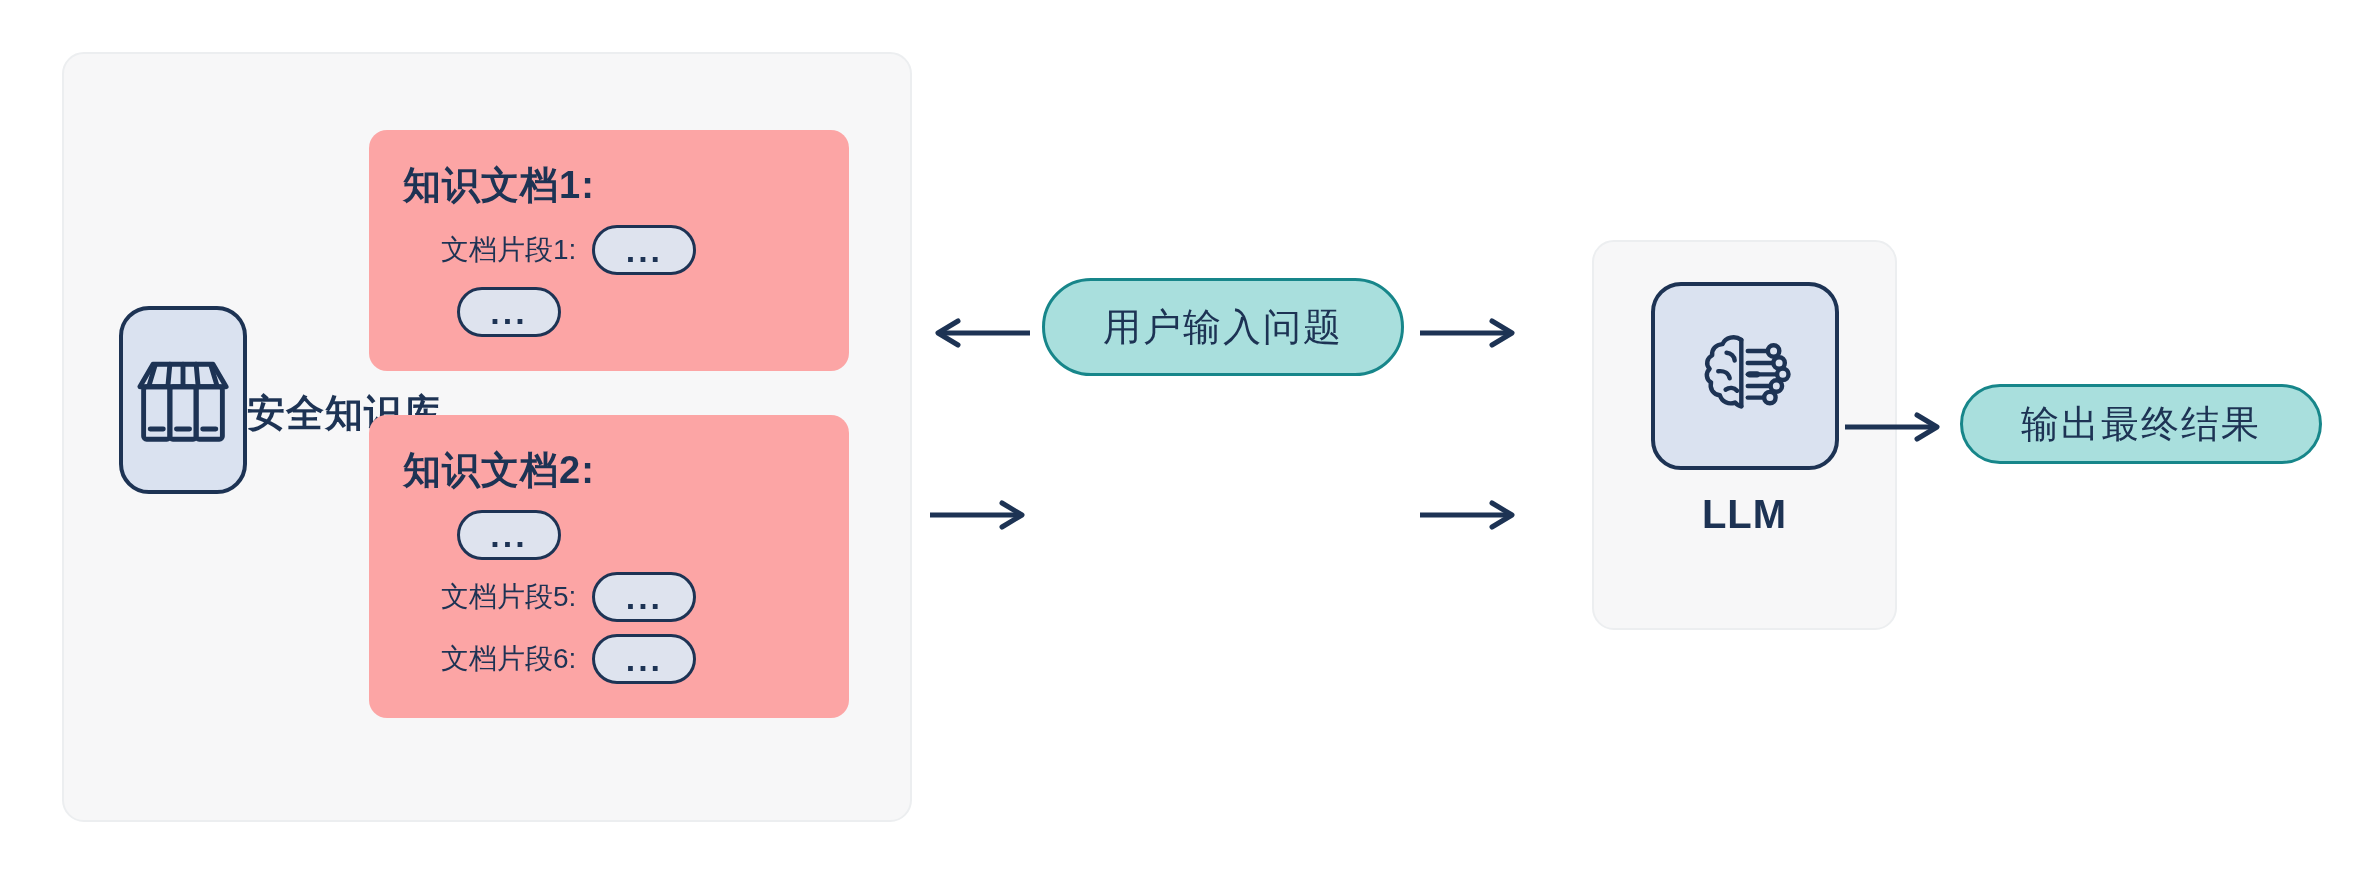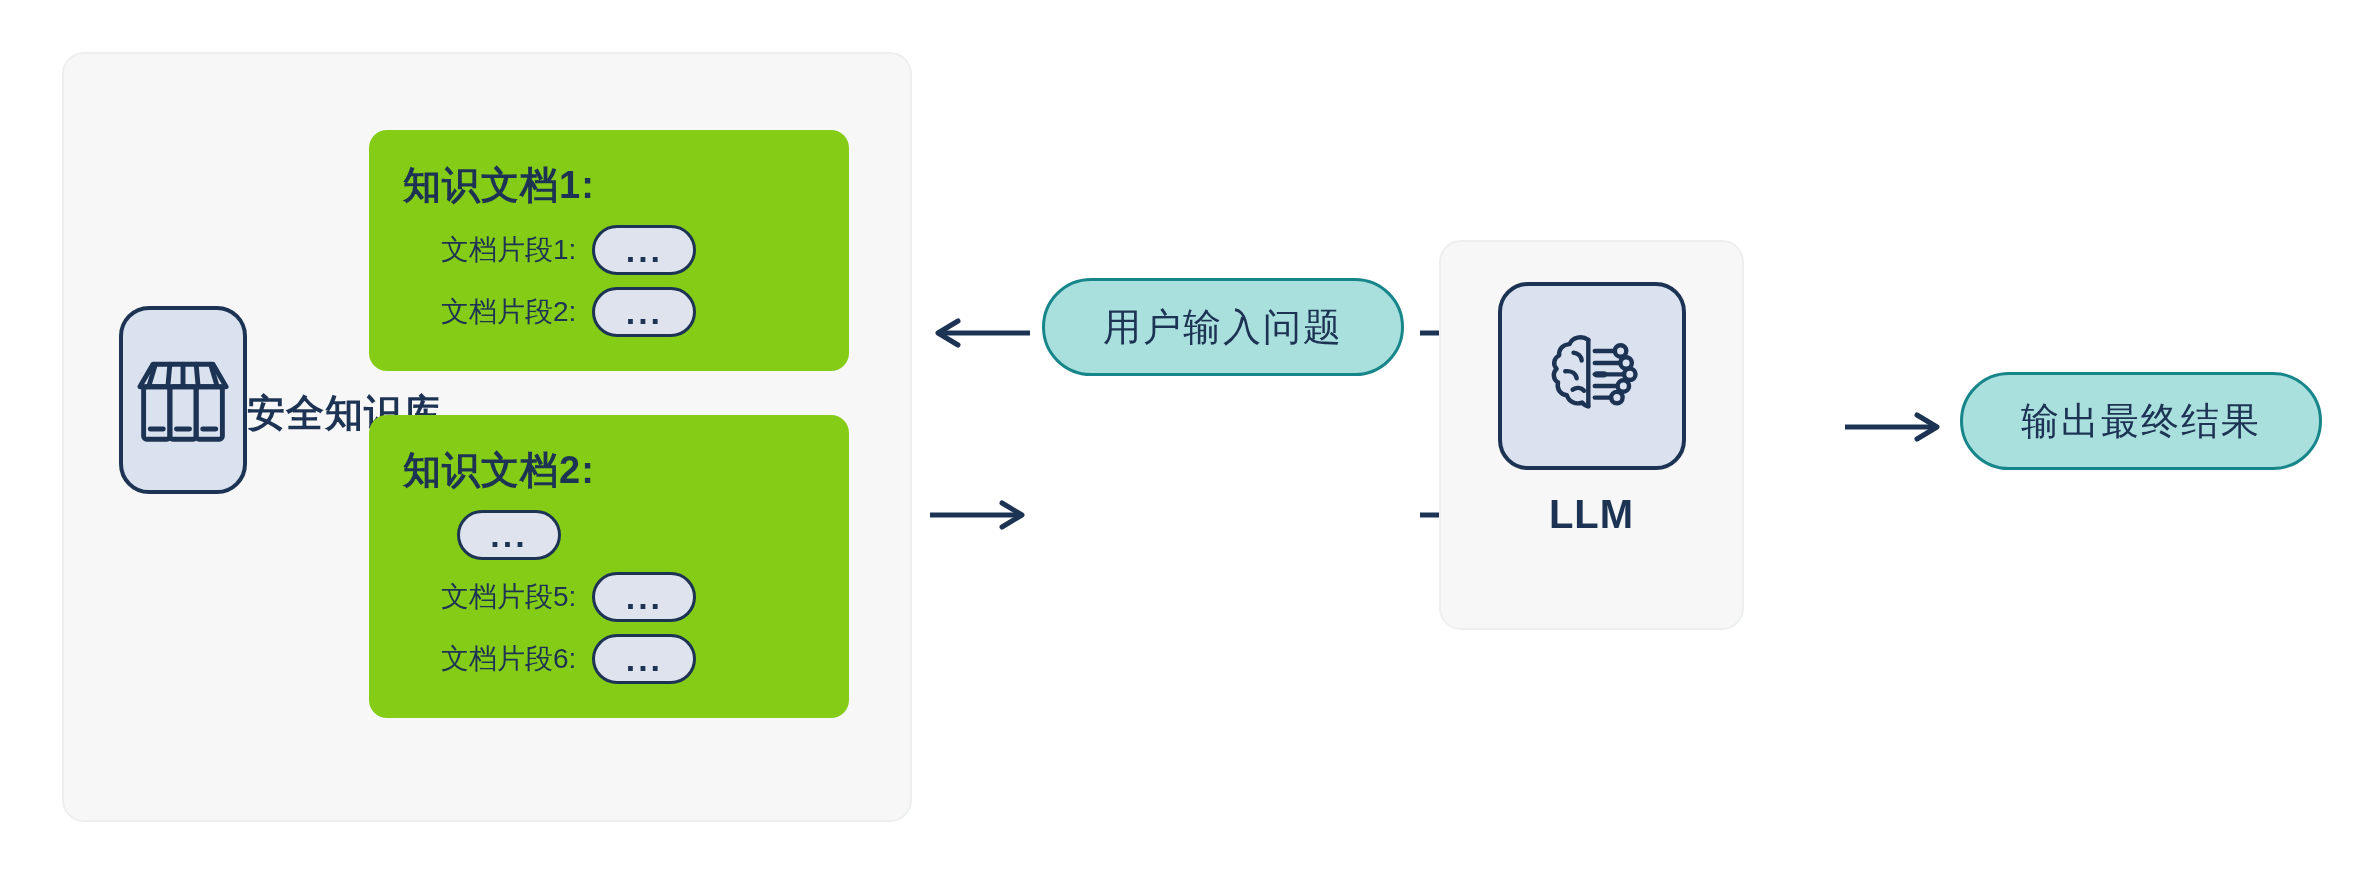--- a/index.html
+++ b/index.html
@@ -66,21 +66,21 @@
   }
 
   
   .doc-cards {
     position: absolute;
     left: 305px;
     top: 76px;
     width: 480px;
   }
   .doc-card {
-    background: #84cc16;
+    background: #fca5a5;
     border-radius: 18px;
     padding: 30px 34px 34px 34px;
     box-sizing: border-box;
     margin-bottom: 44px;
   }
   .doc-title {
     font-size: 38px;
     font-weight: bold;
     color: #1d3354;
     margin-bottom: 14px;
@@ -127,41 +127,41 @@
     align-items: center;
     justify-content: center;
     box-sizing: border-box;
     font-size: 38px;
     color: #1d3354;
     letter-spacing: 2px;
     white-space: nowrap;
   }
   #pill-user-question { left: 1042px; top: 278px; width: 362px; height: 98px; }
   #pill-relevant-frags { left: 1042px; top: 460px; width: 362px; height: 110px; }
-  #pill-final-output { left: 1960px; top: 372px; width: 362px; height: 98px; }
+  #pill-final-output { left: 1960px; top: 384px; width: 362px; height: 80px; }
 
   
   .arrow {
     position: absolute;
     height: 40px;
     display: flex;
     align-items: center;
   }
   .arrow svg { display: block; overflow: visible; }
 
   #arrow-kb-from-question { left: 930px; top: 313px; width: 100px; }
   #arrow-question-to-llm  { left: 1420px; top: 313px; width: 100px; }
   #arrow-kb-to-frags      { left: 930px; top: 495px; width: 100px; }
   #arrow-frags-to-llm     { left: 1420px; top: 495px; width: 100px; }
   #arrow-llm-to-output    { left: 1845px; top: 407px; width: 100px; }
 
   
   .llm-panel {
     position: absolute;
-    left: 1439px;
+    left: 1592px;
     top: 240px;
     width: 305px;
     height: 390px;
     background: #f7f7f8;
     border: 2px solid #eceef0;
     border-radius: 22px;
     box-sizing: border-box;
     display: flex;
     flex-direction: column;
     align-items: center;
@@ -214,21 +214,20 @@
         <div class="doc-title">知识文档1:</div>
 
         <div class="frag-row">
           <span class="frag-label">文档片段1:</span>
           <span class="frag-pill">
             <span class="frag-dots">...</span>
           </span>
         </div>
 
         <div class="frag-row">
-          <span class="frag-label">文档片段2:</span>
           <span class="frag-pill">
             <span class="frag-dots">...</span>
           </span>
         </div>
       </div>
 
       <div class="doc-card">
         <div class="doc-title">知识文档2:</div>
 
         <div class="frag-row">

